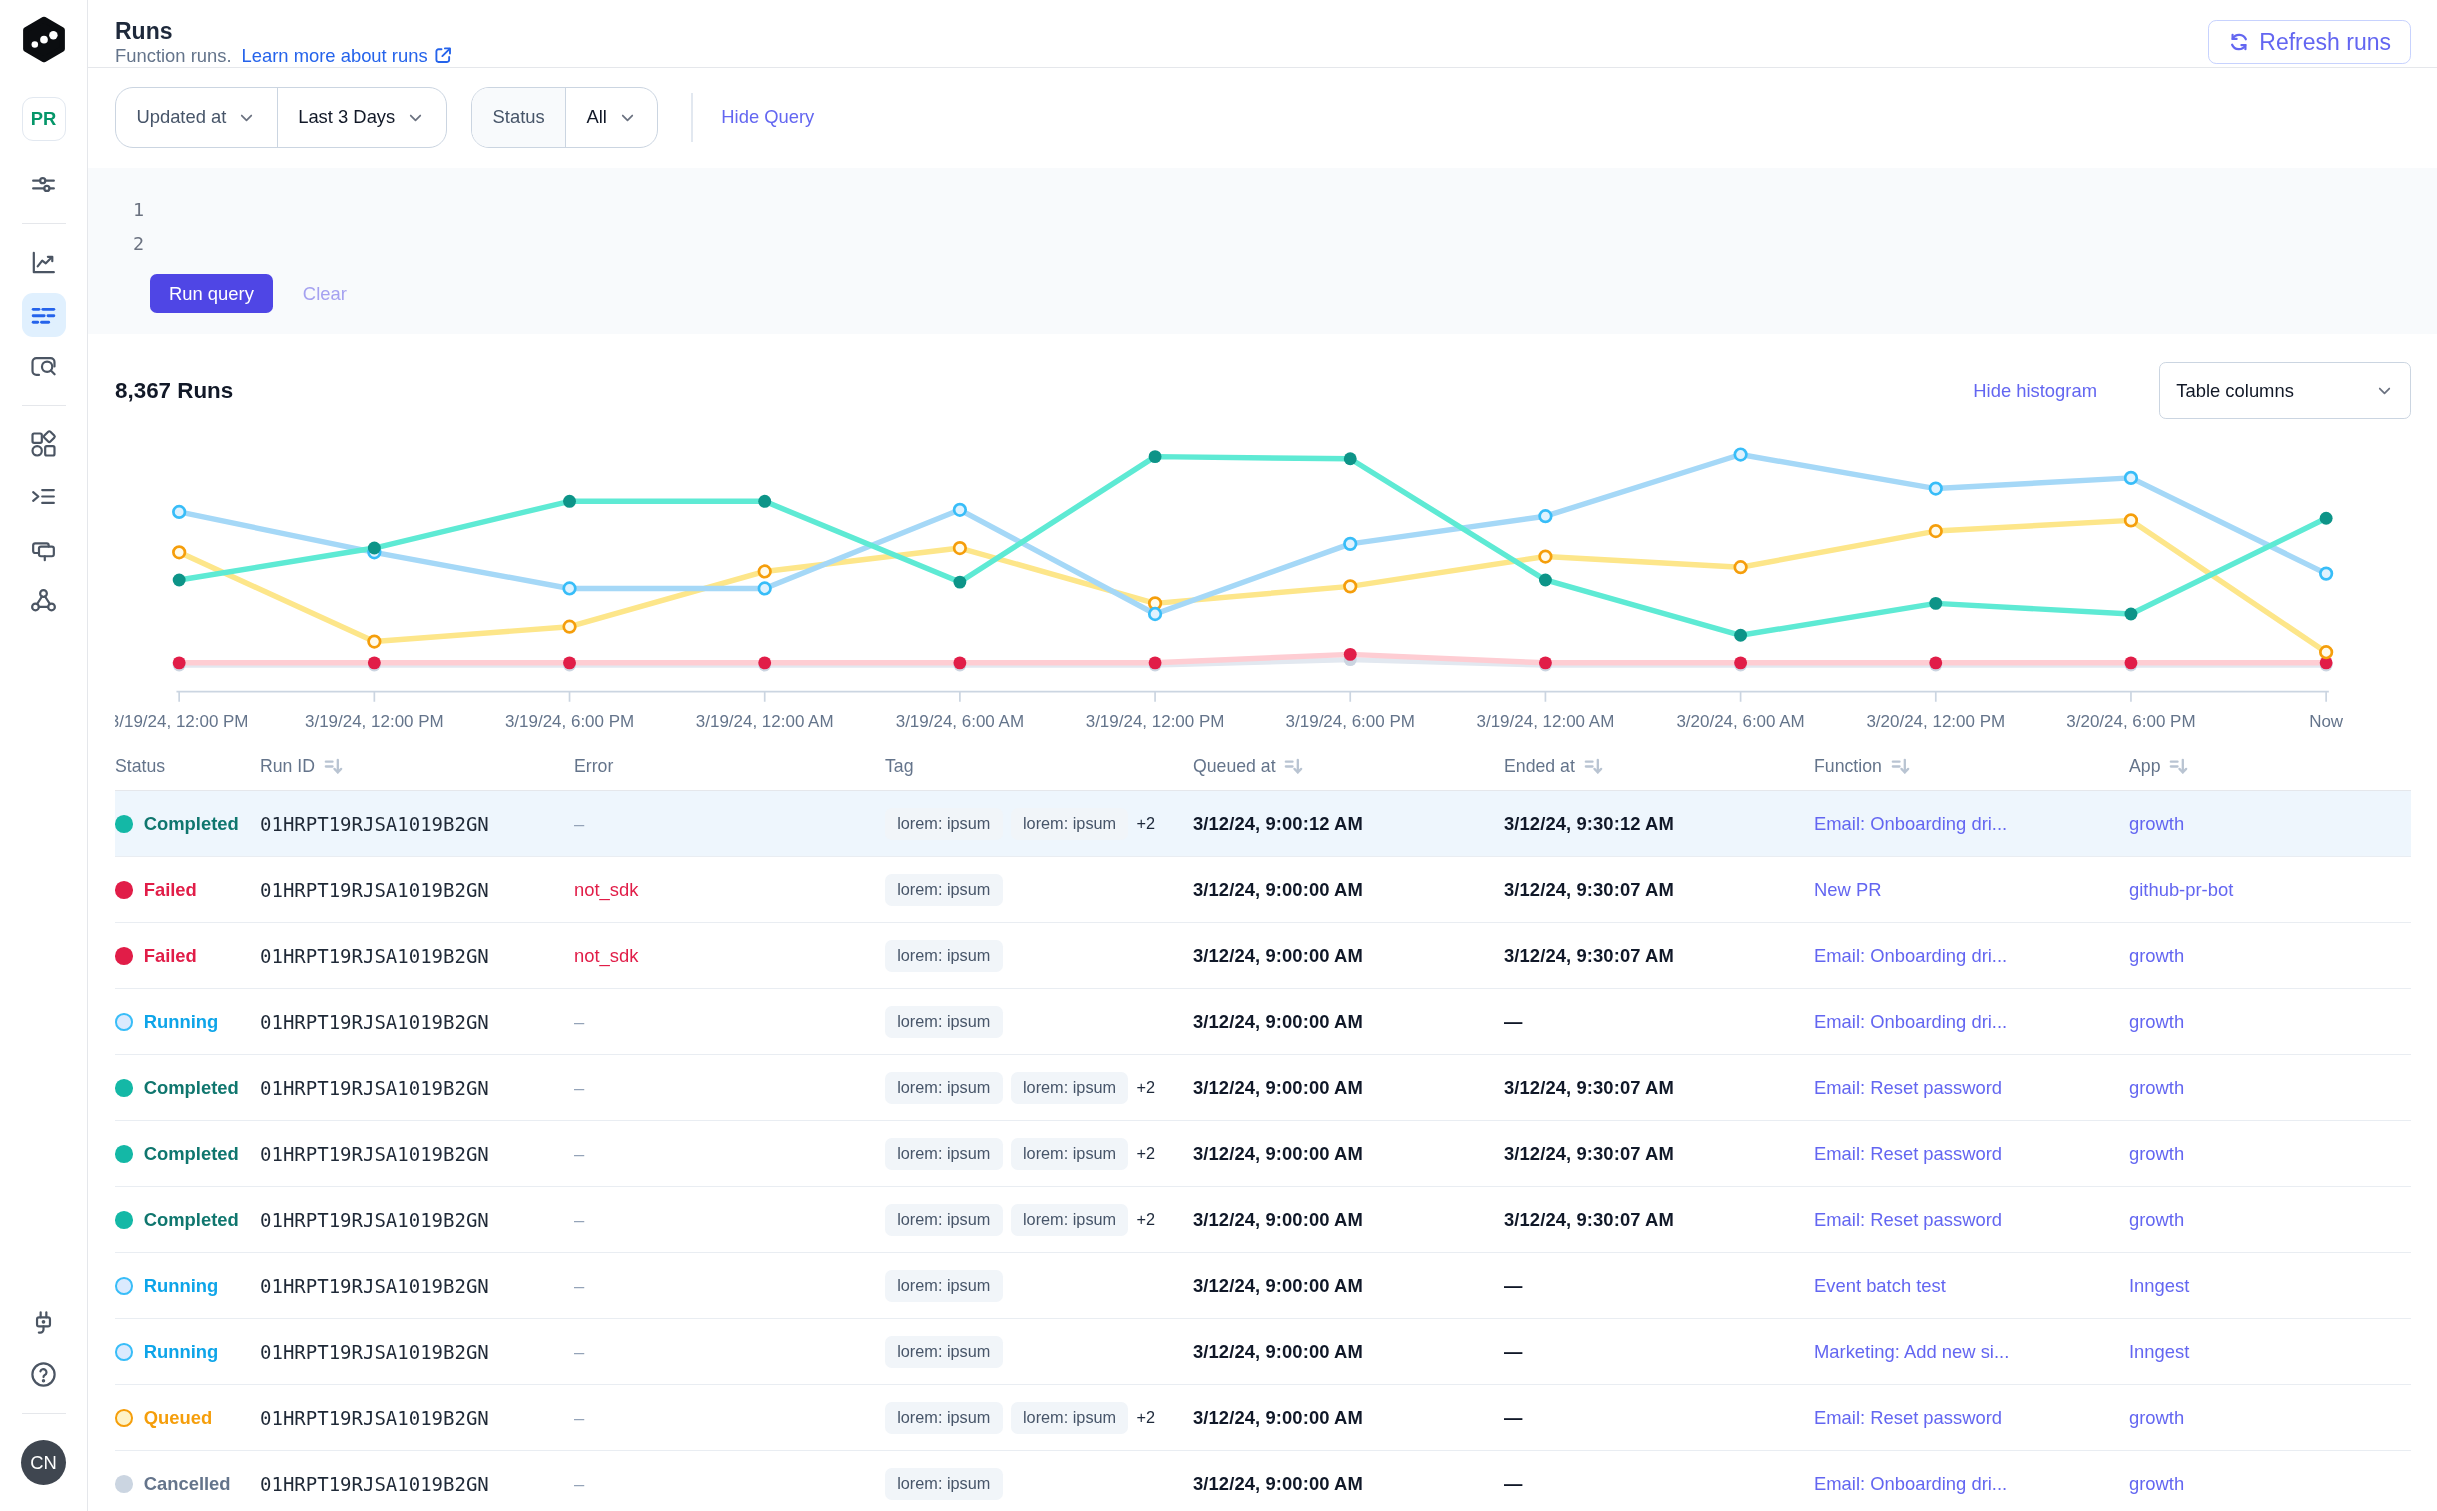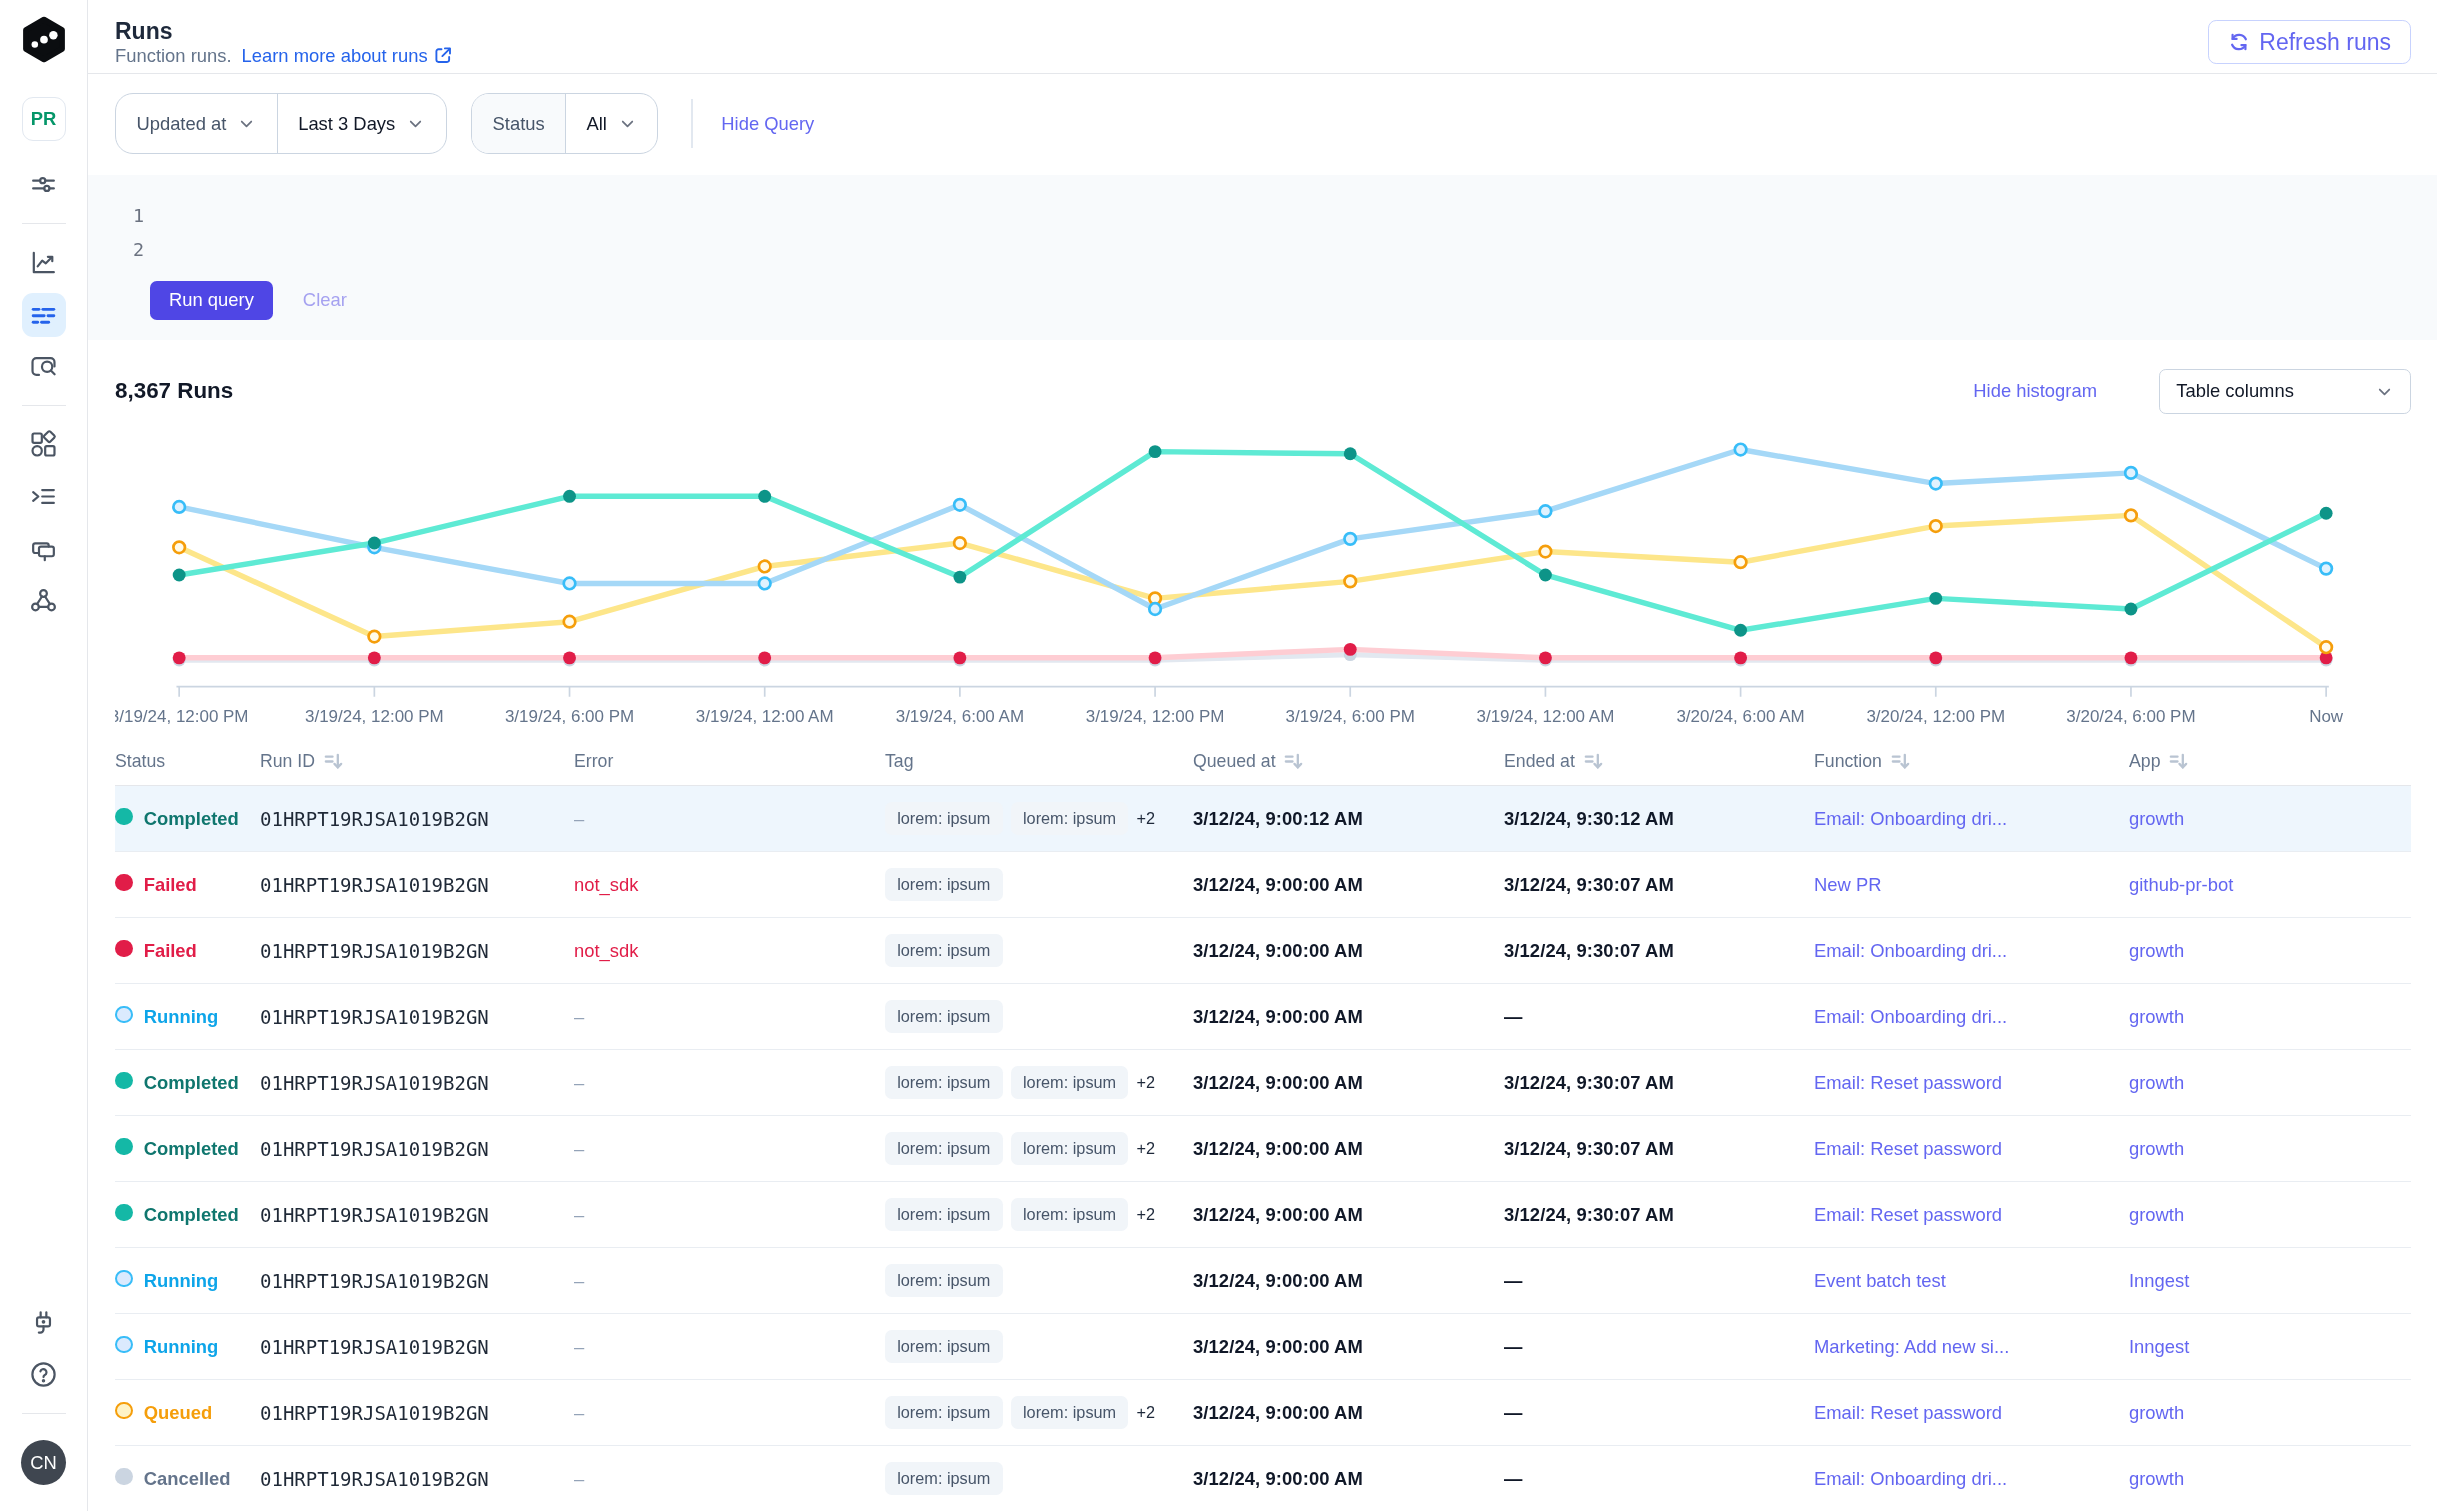--- a/index.html
+++ b/index.html
@@ -54,38 +54,38 @@
   .qtext { color:#4b5563; }
   .qactions { display:flex; align-items:center; gap:30px; margin:13.6px 0 0 42px;padding-left:20px; }
   .run-btn { background:#4f46e5; color:#fff; font-size:18.4px; font-weight:500; border:none;
     border-radius:6.8px; height:39px; padding:0 19px; cursor:pointer; }
   .clear-btn { color:#a5a1f0; font-size:18.4px; font-weight:500; cursor:pointer; }
 
   .results-bar { display:flex; align-items:center; padding:28.6px 27px 6.8px; }
   .runs-count { font-size:22.4px; font-weight:700; color:#111827; }
   .results-right { margin-left:auto; display:flex; align-items:center; gap:62px; }
   .hide-hist { color:#6366f1; font-size:18.4px; font-weight:500; cursor:pointer; }
-  .tcols-btn { width:252px; height:45px; border:1.4px solid #cbd5e1; border-radius:6.8px; background:#fff;
+  .tcols-btn { width:252px; height:57px; border:1.4px solid #cbd5e1; border-radius:6.8px; background:#fff;
     display:flex; align-items:center; justify-content:space-between; padding:0 16.3px;
     font-size:18.4px; color:#111827; cursor:pointer; }
 
   .chart-wrap { padding:0 27px; }
   .chart-wrap svg { display:block; }
   .axis-label { font-family:"Liberation Sans",sans-serif; }
 
   
   .table { margin:9.5px 27px 0; }
   .tr-grid { display:grid; grid-template-columns:145px 314px 311px 308px 311px 310px 315px 1fr; align-items:center; }
   .thead { height:49px; border-bottom:0.7px solid #e5e7eb; }
   .th { font-size:17.7px; color:#64748b; font-weight:500; display:flex; align-items:center; gap:6.8px; }
   .th svg { width:23px; height:23px; }
   .tr { height:66px; border-bottom:0.7px solid #e9edf2; cursor:pointer; }
   .tr.selected { background:#eef6fd; }
   .td { font-size:18.4px; min-width:0; white-space:nowrap; overflow:hidden; text-overflow:ellipsis; padding-right:16.3px;}
-  .status-cell { display:flex; align-items:flex-start; gap:11px; }
+  .status-cell { display:flex; align-items:center; gap:11px; }
   .dot { width:17.7px; height:17.7px; border-radius:50%; flex:0 0 17.7px; }
   .status-label { font-weight:600; }
   .runid { font-family:"DejaVu Sans Mono","Liberation Mono",monospace; font-size:19px; color:#1f2937; }
   .err-val { color:#e11d48; font-weight:500; }
   .dash { color:#94a3b8; }
   .tags-cell { display:flex; align-items:center; gap:8.2px; }
   .chip { background:#f1f5f9; color:#475569; font-size:16.3px; padding:6.8px 12.2px; border-radius:6.8px; }
   .more { color:#1e293b; font-size:16.3px; }
   .time { font-weight:700; color:#101828; letter-spacing:0.1px; }
   .cell-link { color:#6366f1; font-weight:500; text-decoration:none; cursor:pointer; }

